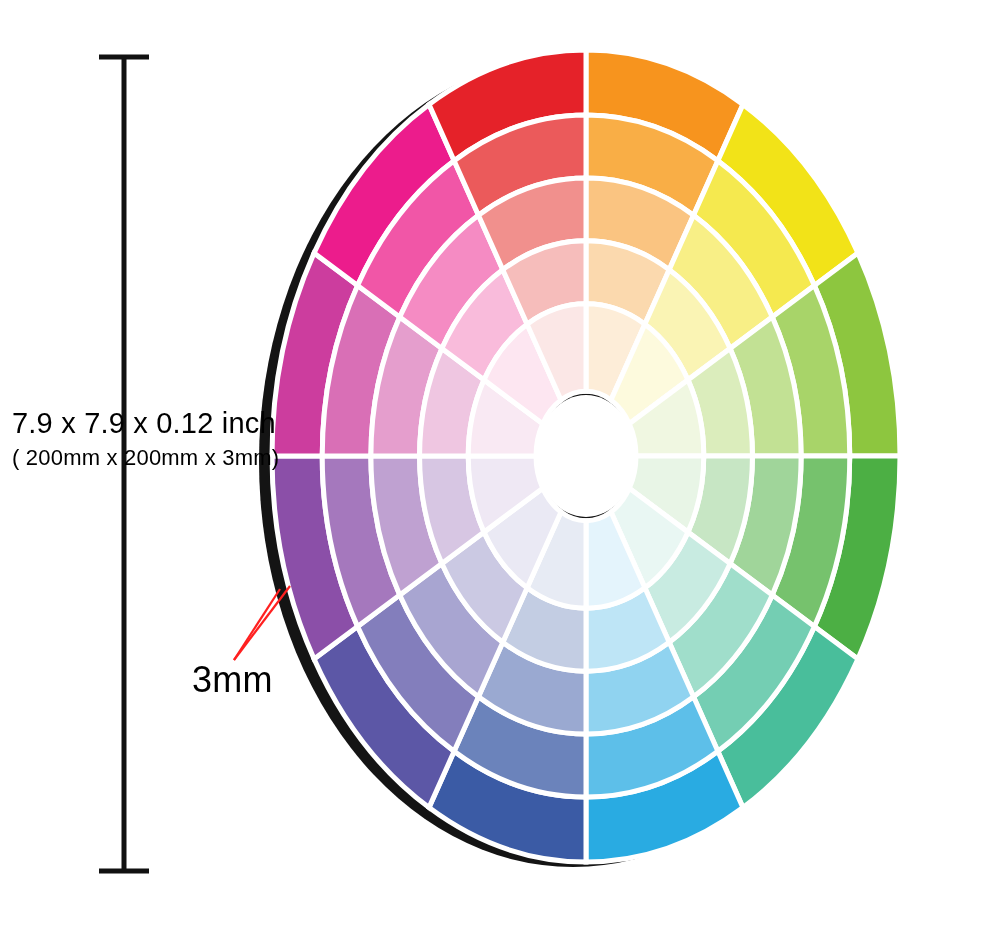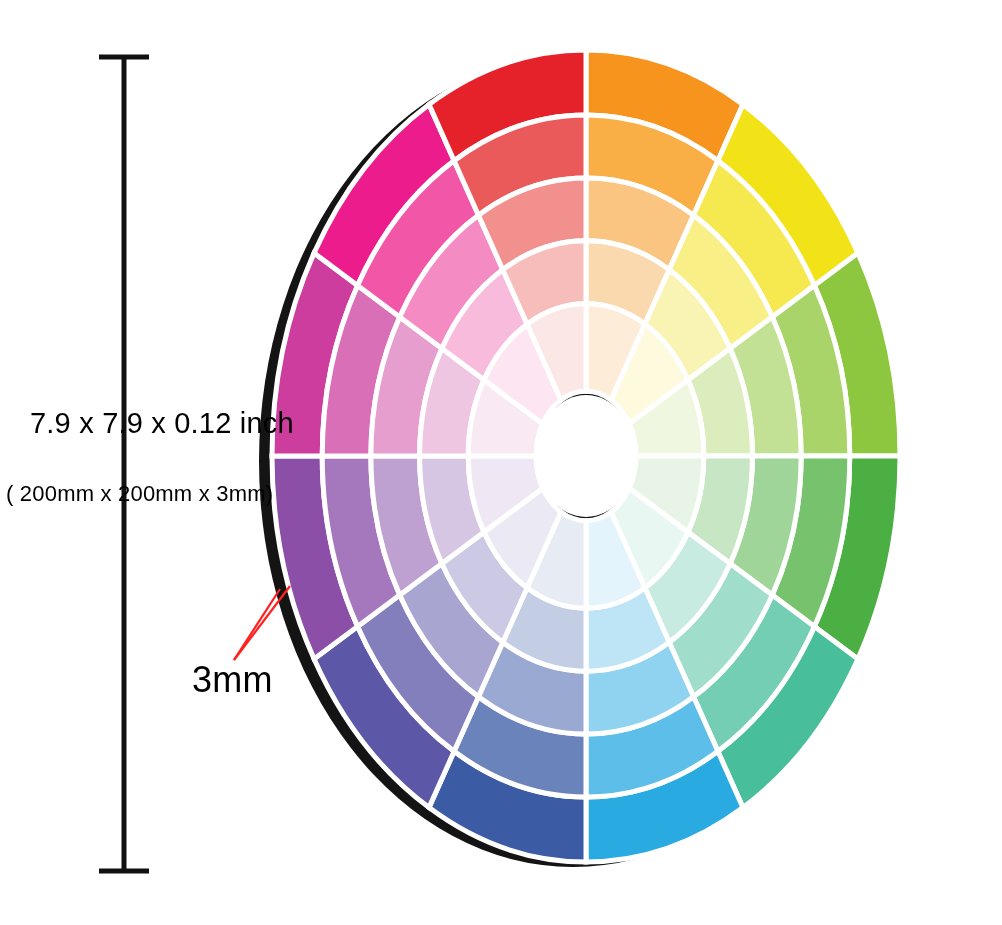--- a/index.html
+++ b/index.html
@@ -25,31 +25,30 @@
     width: 1002px;
     height: 925px;
   }
   .dim-text {
     position: absolute;
     color: #000000;
     white-space: nowrap;
     letter-spacing: 0.2px;
   }
   #dim-inch-label {
-    left: 30px;
+    left: 12px;
     top: 406px;
     font-size: 29px;
     line-height: 34px;
   }
   #dim-mm-label {
-    left: 6px;
+    left: 12px;
     top: 444px;
     font-size: 22px;
     line-height: 28px;
-    margin-top: 36px;
   }
   #thickness-label {
     left: 192px;
     top: 659px;
     font-size: 36px;
     line-height: 42px;
   }
 </style>
 </head>
 <body>

